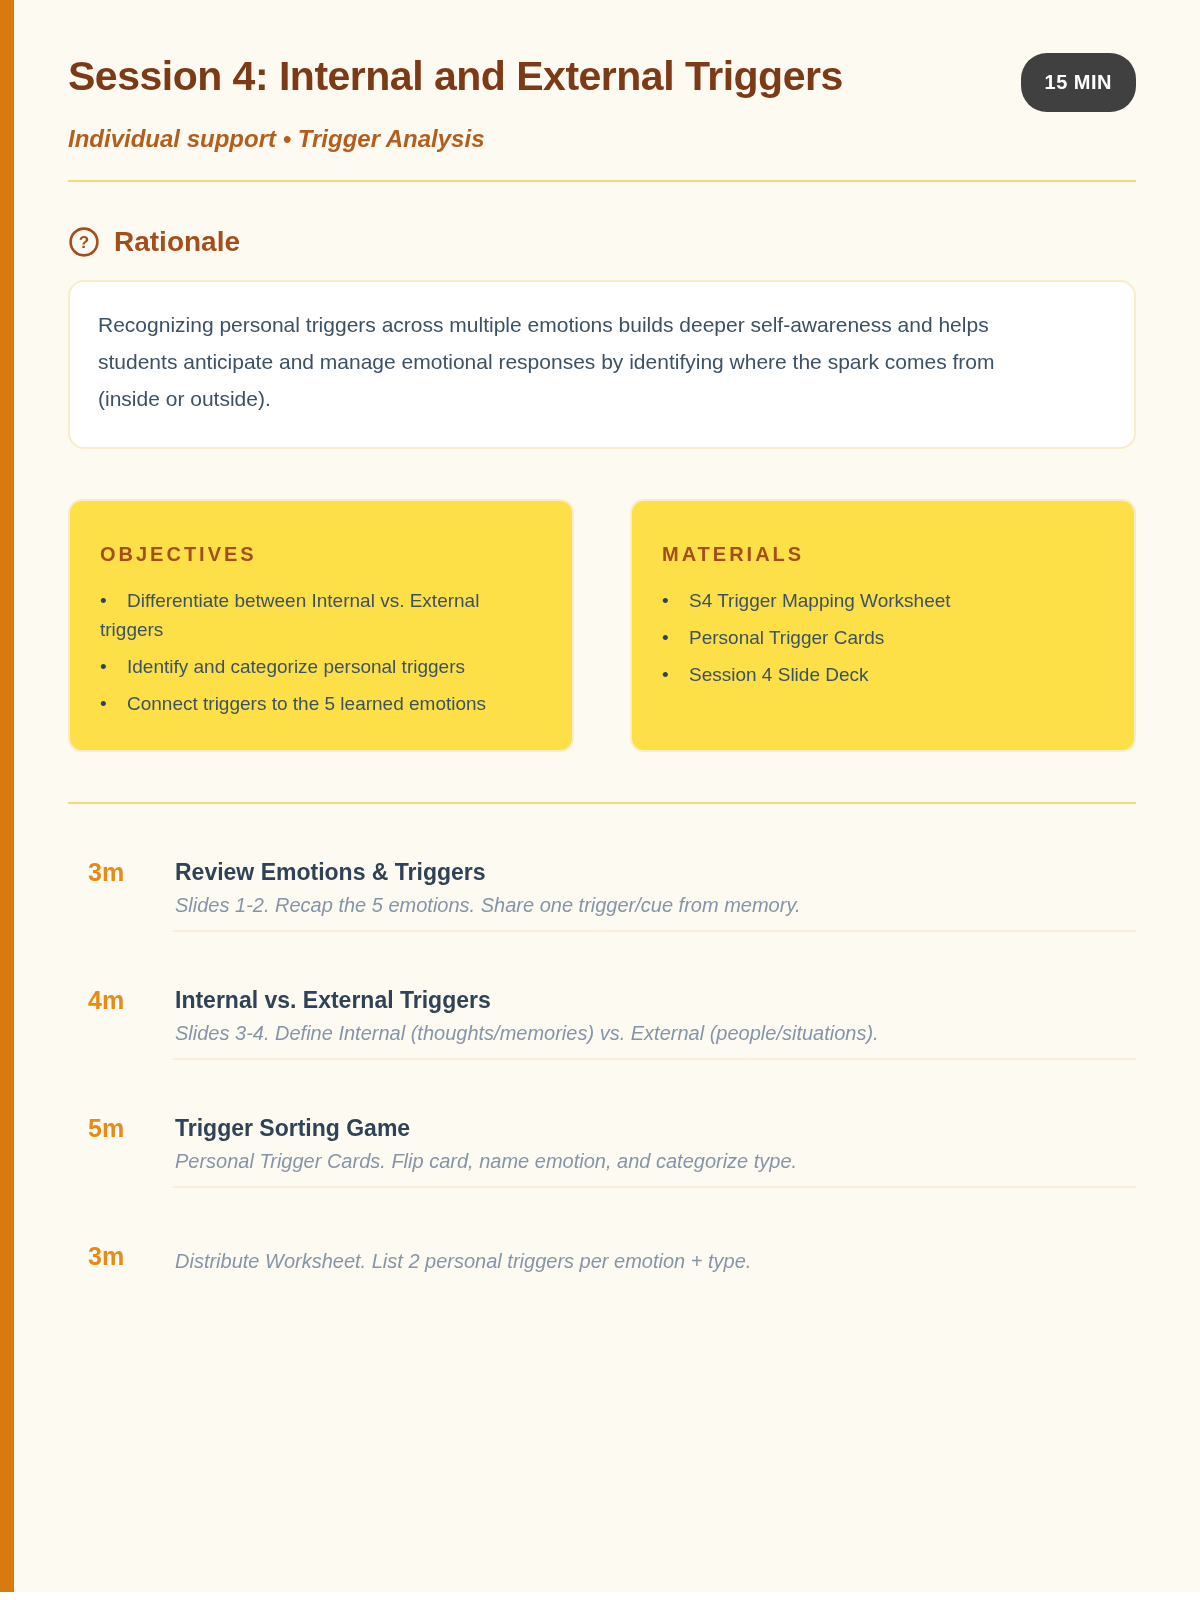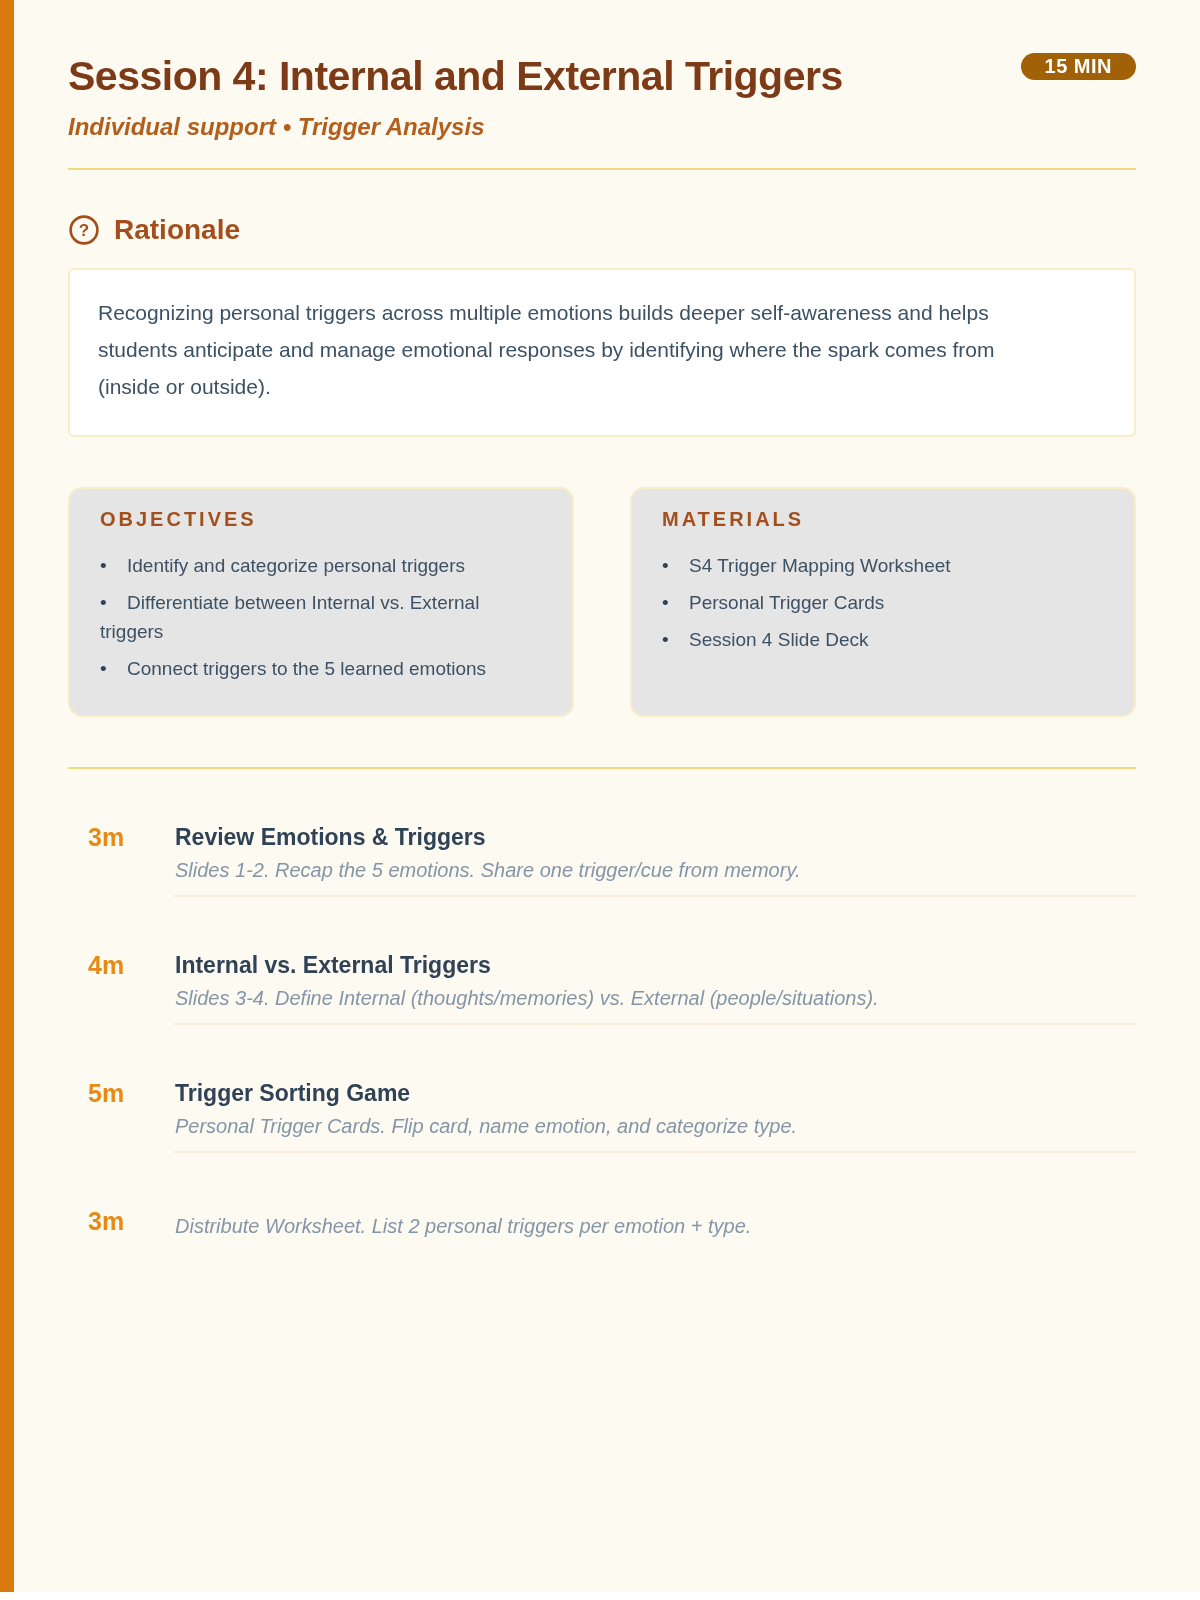--- a/index.html
+++ b/index.html
@@ -23,23 +23,23 @@
 
   
   .title-row{display:flex;align-items:flex-start;}
   h1{
     margin:0;flex:1;
     font-size:41px;line-height:1.12;font-weight:bold;
     color:#7C3A17;letter-spacing:-0.5px;
   }
   .badge{
     margin-left:18px;margin-top:-1px;
-    background:#a16207;color:#ffffff;
+    background:#404040;color:#ffffff;
     font-size:20px;font-weight:bold;letter-spacing:0.5px;
-    padding:2px 24px;border-radius:26px;white-space:nowrap;
+    padding:18px 24px;border-radius:26px;white-space:nowrap;
   }
   .subtitle{
     margin:13px 0 0;
     font-style:italic;font-weight:bold;
     font-size:24px;color:#B25E1D;
   }
   .rule{
     border:none;border-top:2px solid #F1D97E;
     margin:27px 0 0;
   }
@@ -48,38 +48,38 @@
   .section-heading{display:flex;align-items:center;gap:14px;}
   .section-heading .icon{width:32px;height:32px;flex:0 0 auto;display:block;}
   .section-heading .icon svg{display:block;width:32px;height:32px;}
   h2{margin:0;font-size:28px;font-weight:bold;color:#A34E1B;}
 
   
   .rationale{margin-top:44px;}
   .card{
     margin-top:22px;
     background:#ffffff;
-    border:2px solid #F8EDC7;border-radius:6px;
+    border:2px solid #F8EDC7;border-radius:16px;
     padding:24px 28px 30px;
   }
   .card p{
     margin:0;max-width:950px;
     font-size:21px;line-height:37px;color:#3D5164;
   }
 
   
   .boxes{
     margin-top:50px;
     display:grid;grid-template-columns:1fr 1fr;gap:56px;
   }
   .box{
     box-sizing:border-box;
-    background:#e5e5e5;
+    background:#fde047;
     border:2px solid #F8EDC7;border-radius:14px;
-    padding:19px 30px 24px;
+    padding:42px 30px 24px;
     min-height:218px;
   }
   h3{
     margin:0;
     font-size:20px;font-weight:bold;letter-spacing:3px;
     color:#A34E1B;
   }
   .bullets{margin-top:20px;}
   .bullet{
     font-size:19px;line-height:29px;color:#3D5164;
@@ -143,22 +143,22 @@
       <div class="card">
         <p>Recognizing personal triggers across multiple emotions builds deeper self-awareness and helps students anticipate and manage emotional responses by identifying where the spark comes from (inside or outside).</p>
       </div>
     </section>
 
     <section class="boxes">
 
       <div class="box">
         <h3>OBJECTIVES</h3>
         <div class="bullets">
+          <div class="bullet"><span class="dot">•</span><span>Differentiate between Internal vs. External triggers</span></div>
           <div class="bullet"><span class="dot">•</span><span>Identify and categorize personal triggers</span></div>
-          <div class="bullet"><span class="dot">•</span><span>Differentiate between Internal vs. External triggers</span></div>
           <div class="bullet"><span class="dot">•</span><span>Connect triggers to the 5 learned emotions</span></div>
         </div>
       </div>
 
       <div class="box">
         <h3>MATERIALS</h3>
         <div class="bullets">
           <div class="bullet"><span class="dot">•</span><span>S4 Trigger Mapping Worksheet</span></div>
           <div class="bullet"><span class="dot">•</span><span>Personal Trigger Cards</span></div>
           <div class="bullet"><span class="dot">•</span><span>Session 4 Slide Deck</span></div>

